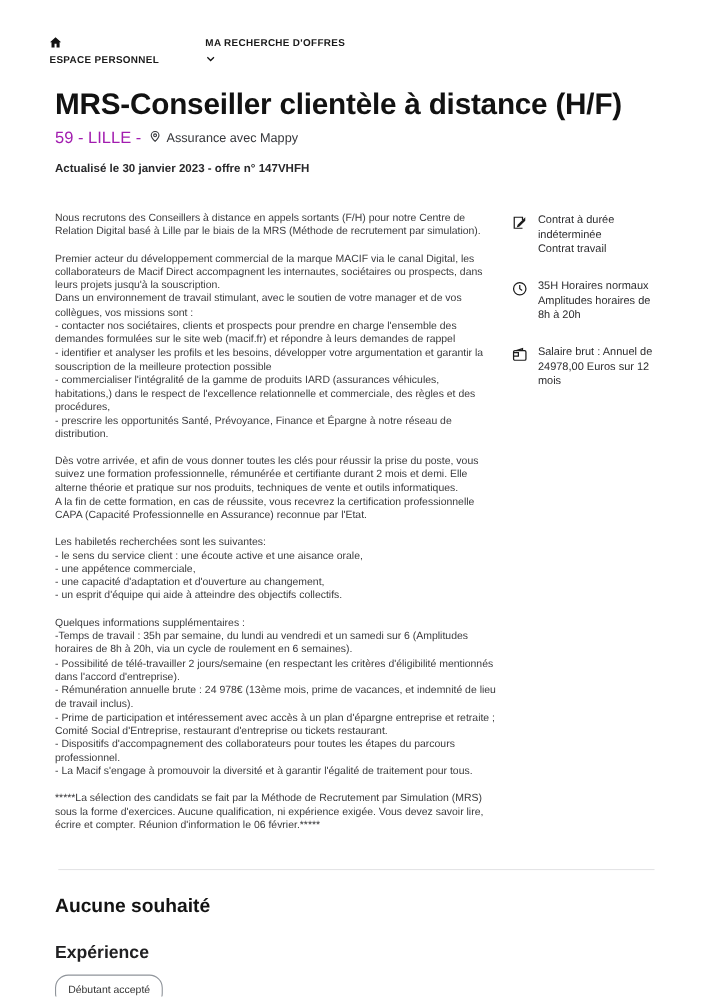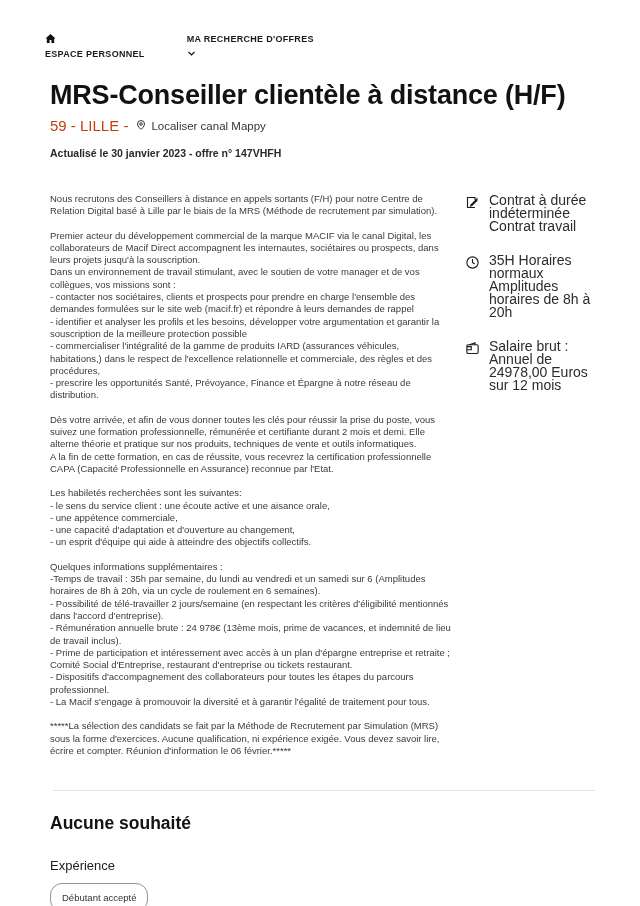--- a/index.html
+++ b/index.html
@@ -17,41 +17,41 @@
     display: flex; align-items: flex-start; gap: 5px;
     font-size: 9px; font-weight: bold; letter-spacing: .3px;
     color: #1a1a1a; text-decoration: none; cursor: pointer; flex-direction: column;
   }
   .topnav svg { display: block; }
 
   
   h1.title { font-size: 27px; line-height: 30px; font-weight: bold; color: #121212;
     margin: 21px 0 0 5px; letter-spacing: -0.2px; }
   .loc-row { display: flex; align-items: center; gap: 7px; margin: 7px 0 0 5px; }
-  .loc-main { font-size: 15px; color: #c2410c; }
+  .loc-main { font-size: 15px; color: #a21caf; }
   .mappy { display: flex; align-items: center; gap: 4px; font-size: 11.5px; color: #35363a;
     text-decoration: none; cursor: pointer; }
   .updated { margin: 13px 0 0 5px; font-size: 10.5px; font-weight: bold; color: #28282a; }
 
   
   .content { display: flex; margin: 22px 0 0 5px; }
   .desc { width: 412px; }
   .desc p { margin: 12px 0 9px; font-size: 9.5px; line-height: 12.3px; color: #3a3a3c;
     white-space: pre-line; }
   .side { margin-left: 13px; padding-top: 13px; width: 130px; }
   .side-item { display: flex; gap: 9px; margin-bottom: 21px; }
   .side-item svg { flex: 0 0 auto; margin-top: 1px; }
-  .side-text { font-size: 14px; line-height: 13px; color: #2c2c2e; white-space: pre-line;
+  .side-text { font-size: 10px; line-height: 13px; color: #2c2c2e; white-space: pre-line;
     width: 108px; }
 
   .divider { border: none; border-top: 1px solid #e4e4e6; margin: 24px 0 0 8px; }
 
   
   h2.section-title { font-size: 17.5px; font-weight: bold; color: #131313; margin: 22px 0 0 5px; }
-  h3.sub-label { font-size: 13px; font-weight: normal; color: #202022; margin: 24px 0 0 5px; }
+  h3.sub-label { font-size: 16px; font-weight: bold; color: #202022; margin: 24px 0 0 5px; }
   .badge-row { display: flex; flex-wrap: wrap; gap: 9px 9px; margin: 10px 0 0 5px; width: 545px; }
   .badge { display: inline-block; font-size: 9.5px; color: #333; background: #fff;
     border-radius: 12px; padding: 8px 11px; cursor: default; }
   .badge.gray { border: 1px solid #8f949a; }
 </style>
 </head>
 <body>
 
 <div class="container">
 
@@ -79,21 +79,21 @@
 
     <div class="loc-row">
       <span class="loc-main">59 - LILLE -</span>
       <a class="mappy">
         <span>
           <svg width="12" height="12" viewBox="0 0 24 24" fill="none" stroke="#35363a" stroke-width="2">
               <path d="M12 21s-7-6.2-7-11a7 7 0 0 1 14 0c0 4.8-7 11-7 11z"></path>
               <circle cx="12" cy="10" r="2.6"></circle>
             </svg>
         </span>
-        <span>Localiser canal Mappy</span>
+        <span>Assurance avec Mappy</span>
       </a>
     </div>
 
     <div class="updated">Actualisé le 30 janvier 2023 - offre n° 147VHFH</div>
 
     <div class="content">
       <div class="desc">
         <p>Nous recrutons des Conseillers à distance en appels sortants (F/H) pour notre Centre de Relation Digital basé à Lille par le biais de la MRS (Méthode de recrutement par simulation).</p>
         <p>Premier acteur du développement commercial de la marque MACIF via le canal Digital, les collaborateurs de Macif Direct accompagnent les internautes, sociétaires ou prospects, dans leurs projets jusqu'à la souscription.
 Dans un environnement de travail stimulant, avec le soutien de votre manager et de vos collègues, vos missions sont :

